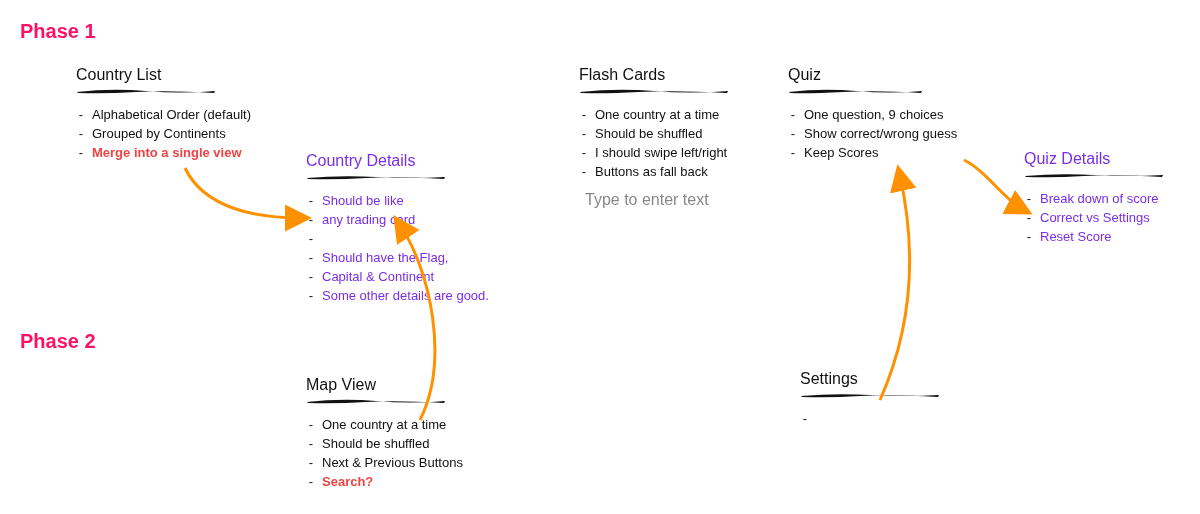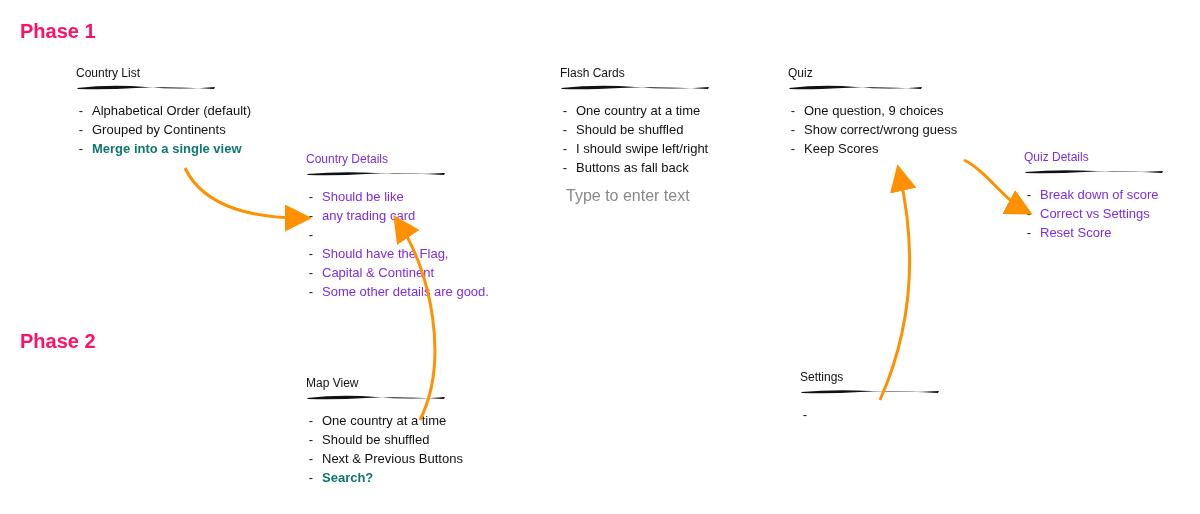--- a/index.html
+++ b/index.html
@@ -1,28 +1,28 @@
 <!DOCTYPE html>
 <html><head>
 <meta charset="utf-8">
 <style>
   * { box-sizing: border-box; margin: 0; padding: 0; }
   html, body { width: 1200px; height: 514px; background: #fff; font-family: -apple-system, "Helvetica Neue", Arial, sans-serif; color: #111; }
   body { position: relative; }
   .phase-label { position: absolute; font-size: 20px; font-weight: 700; color: #ff1066; }
   .card { position: absolute; }
-  .card-title { font-size: 12px; font-weight: 400; color: #111; margin-bottom: 3px; }
+  .card-title { font-size: 16px; font-weight: 400; color: #111; margin-bottom: 3px; }
   .card-title.purple { color: #7a2ee6; }
   .underline { margin-bottom: 10px; }
   .underline svg { display: block; }
   .items { font-size: 13px; line-height: 19px; }
   .item { display: flex; gap: 6px; }
   .dash { width: 10px; flex: 0 0 10px; text-align: center; }
   .item .txt {}
-  .item.orange .txt { color: #0f766e; font-weight: 700; }
+  .item.orange .txt { color: #ef4444; font-weight: 700; }
   .item.purple .txt { color: #7a2ee6; }
   .placeholder { font-size: 16px; color: #888; margin-top: 10px; margin-left: 6px; }
   svg.connectors { position: absolute; left: 0; top: 0; pointer-events: none; }
 </style>
 </head>
 <body>
 
 <div class="phase-label" style="left:20px; top:20px;">Phase 1</div>
 <div class="phase-label" style="left:20px; top:330px;">Phase 2</div>
 
@@ -77,21 +77,21 @@
         <span class="dash">-</span>
         <span class="txt">Capital &amp; Continent</span>
       </div>
       <div class="item purple">
         <span class="dash">-</span>
         <span class="txt">Some other details are good.</span>
       </div>
     </div>
 </div>
 
-<div class="card" style="left:560px; top:66px; width:190px;">
+<div class="card" style="left:579px; top:66px; width:190px;">
   <div class="card-title">Flash Cards</div>
   <div class="underline">
     <svg width="150" height="8">
         <path d="M1 5 Q 38 1 75 4 T 149 4 L 148 6 Q 95 3 60 5 T 2 6 Z" fill="#111"></path>
       </svg>
   </div>
   <div class="items">
       <div class="item normal">
         <span class="dash">-</span>
         <span class="txt">One country at a time</span>

